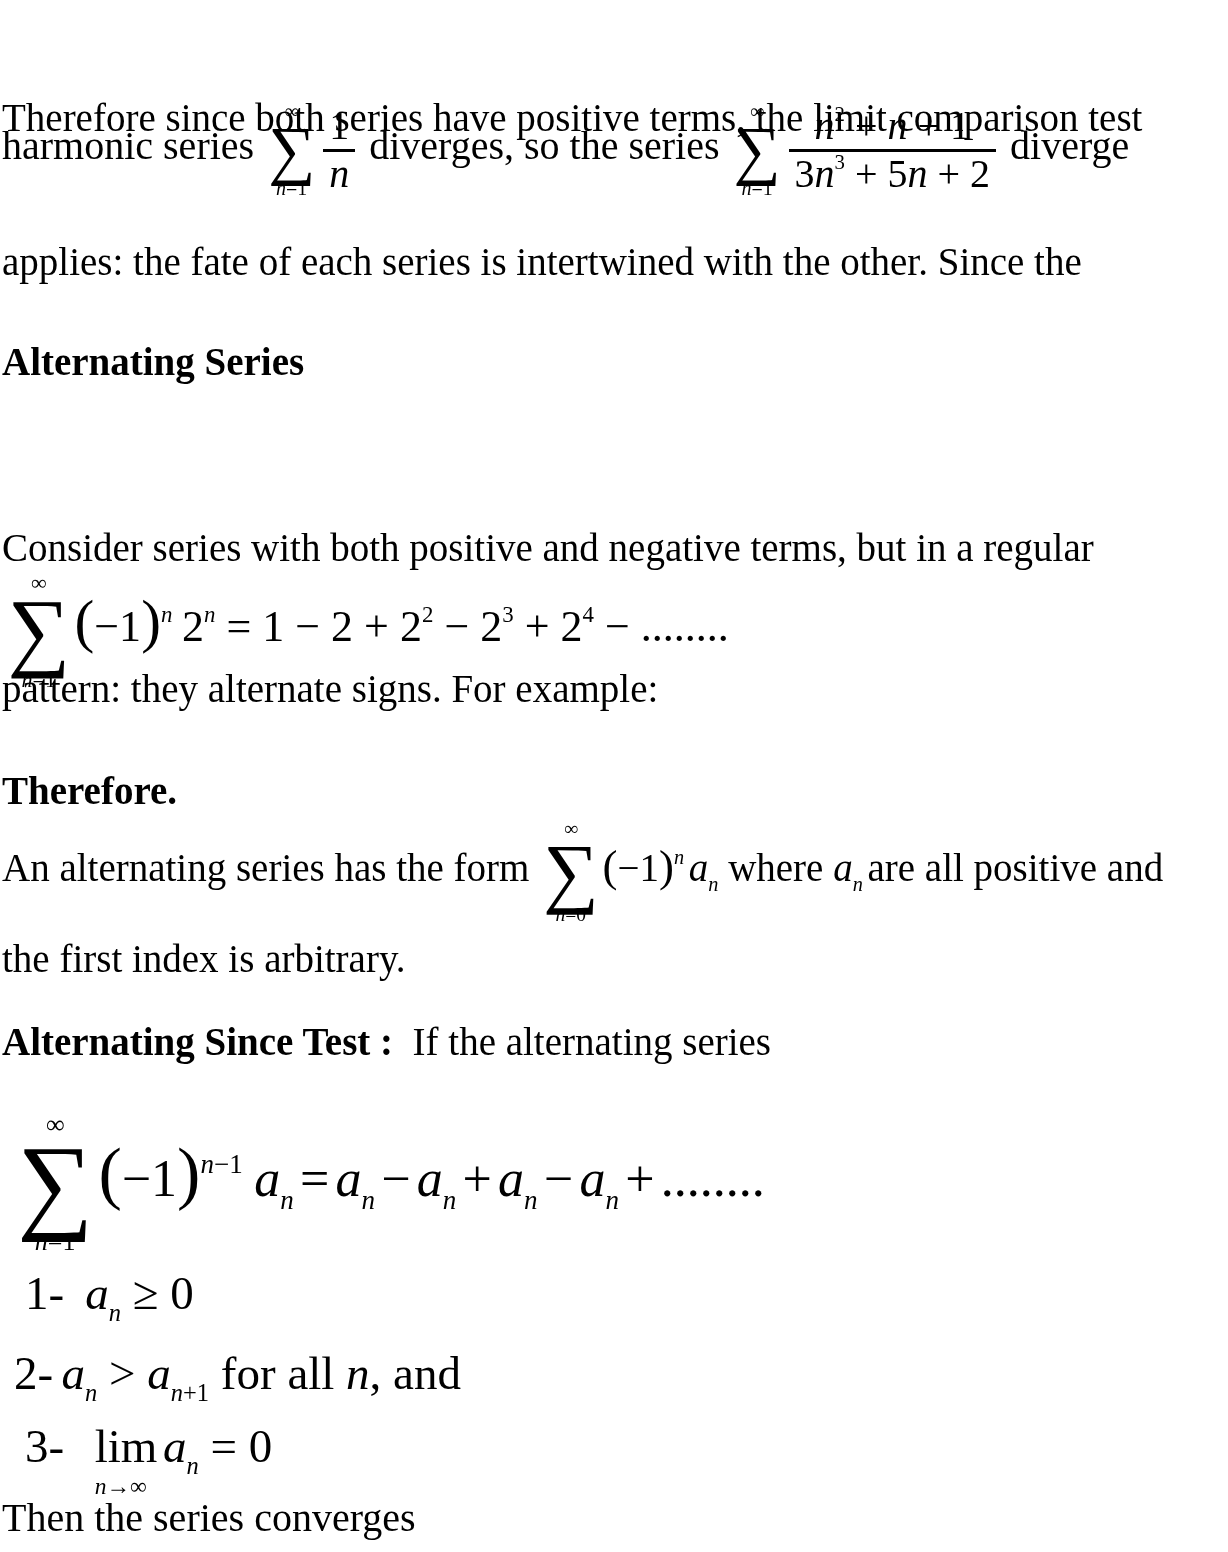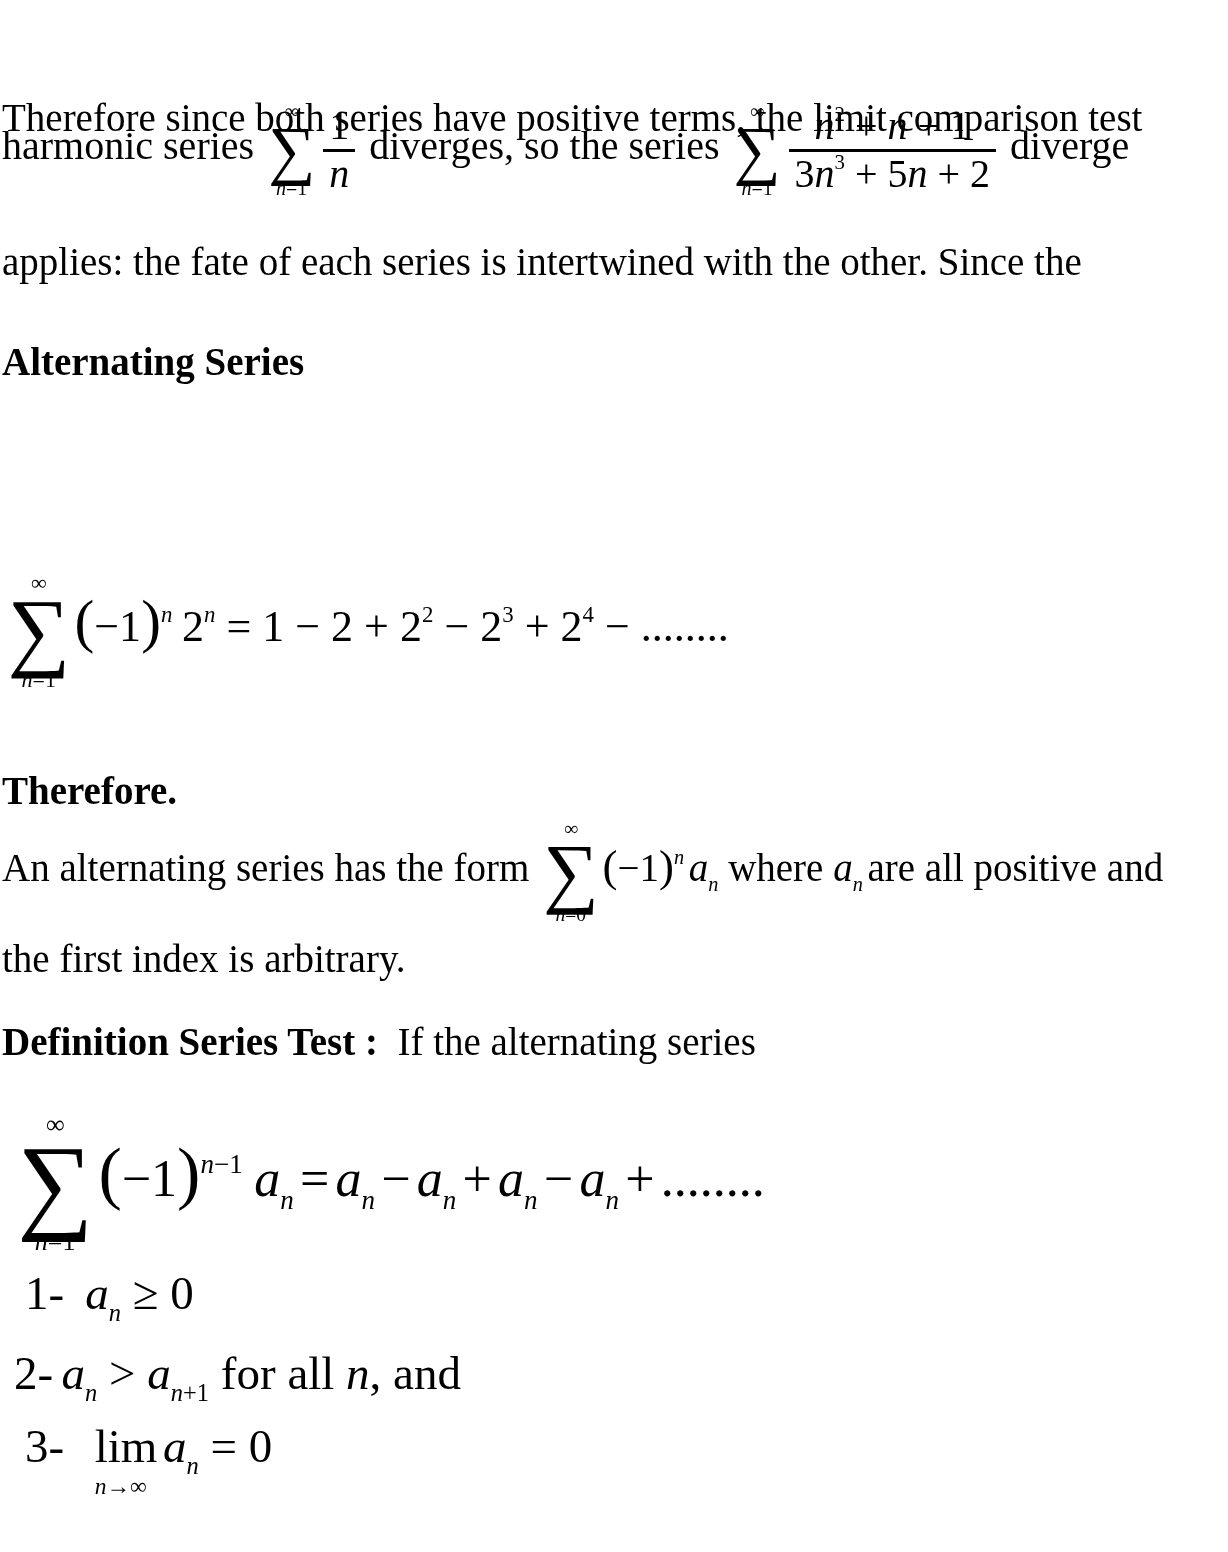--- a/index.html
+++ b/index.html
@@ -63,33 +63,38 @@
 
   <div class="abs body-text" style="top:-2px;left:2px">
     <div>Therefore since both series have positive terms, the limit comparison test</div>
     <div>applies: the fate of each series is intertwined with the other. Since the</div>
   </div>
 
   <div class="abs mathrow mathline1" style="top:100px;left:2px"><span>harmonic series </span><span class="sum"><span class="lim">∞</span><span class="sig">∑</span><span class="lim"><span class="it">n</span><span>=1</span></span></span><span class="frac"><span class="num">1</span><span class="den it">n</span></span><span> diverges, so the series </span><span class="sum"><span class="lim">∞</span><span class="sig">∑</span><span class="lim"><span class="it">n</span><span>=1</span></span></span><span class="frac"><span class="num"><span class="it">n</span><sup>2</sup><span> + </span><span class="it">n</span><span> + </span><span>1</span></span><span class="den"><span>3</span><span class="it">n</span><sup>3</sup><span> + </span><span>5</span><span class="it">n</span><span> + </span><span>2</span></span></span><span> diverge</span></div>
 
   <div class="abs heading" style="top:339px;left:2px">Alternating Series</div>
 
+  <div class="abs p2-text" style="top:430px;left:2px">
+    <div>Consider series with both positive and negative terms, but in a regular</div>
+    <div>pattern: they alternate signs. For example:</div>
+  </div>
 
   <div class="abs mathrow f1" style="top:570px;left:3px"><span class="sum"><span class="lim">∞</span><span class="sig">∑</span><span class="lim"><span class="it">n</span><span>=1</span></span></span><span class="paren">(</span><span>−1</span><span class="paren">)</span><sup class="it">n</sup><span class="ml2">2</span><sup class="it">n</sup><span> = </span><span>1</span><span> − </span><span>2</span><span> + </span><span>2</span><sup>2</sup><span> − </span><span>2</span><sup>3</sup><span> + </span><span>2</span><sup>4</sup><span> − </span><span>........</span></div>
 
   <div class="abs heading" style="top:768px;left:2px">Therefore.</div>
 
   <div class="abs mathrow p3math" style="top:818px;left:2px"><span>An alternating series has the form </span><span class="sum"><span class="lim">∞</span><span class="sig">∑</span><span class="lim"><span class="it">n</span><span>=0</span></span></span><span class="paren">(</span><span>−1</span><span class="paren">)</span><sup class="it">n</sup><span class="it ml1">a</span><sub class="it">n</sub><span> where </span><span class="it">a</span><sub class="it">n</sub><span class="ml1">are all positive and</span></div>
 
   <div class="abs p3text" style="top:936px;left:2px">the first index is arbitrary.</div>
 
-  <div class="abs heading" style="top:1019px;left:2px"><span class="b">Definition Series Test :</span><span style="font-weight:normal">  If the alternating series</span></div>
+  <div class="abs heading" style="top:1019px;left:2px"><span class="b">Alternating Since Test :</span><span style="font-weight:normal">  If the alternating series</span></div>
 
   <div class="abs mathrow f2" style="top:1110px;left:12px"><span class="sum"><span class="lim">∞</span><span class="sig">∑</span><span class="lim"><span class="it">n</span><span>=1</span></span></span><span class="paren">(</span><span>−1</span><span class="paren">)</span><sup><span class="it">n</span><span>−1</span></sup><span class="it ml2">a</span><sub class="it">n</sub><span class="op">=</span><span class="it">a</span><sub class="it">n</sub><span class="op">−</span><span class="it">a</span><sub class="it">n</sub><span class="op">+</span><span class="it">a</span><sub class="it">n</sub><span class="op">−</span><span class="it">a</span><sub class="it">n</sub><span class="op">+</span><span>........</span></div>
 
   <div class="abs mathrow item" style="top:1266px;left:25px"><span class="lbl1">1-</span><span class="it">a</span><sub class="it">n</sub><span> ≥ 0</span></div>
 
   <div class="abs mathrow item" style="top:1346px;left:14px"><span class="lbl2">2-</span><span class="it">a</span><sub class="it">n</sub><span> &gt; </span><span class="it">a</span><sub><span class="it">n</span><span>+1</span></sub><span> for all </span><span class="it">n</span><span>, and</span></div>
 
   <div class="abs mathrow item" style="top:1419px;left:25px"><span class="lbl3">3-</span><span class="limblk"><span class="limword">lim</span><span class="limunder"><span class="it">n</span><span>→∞</span></span></span><span class="it ml1">a</span><sub class="it">n</sub><span> = 0</span></div>
 
+  <div class="abs closing-text" style="top:1494px;left:2px">Then the series converges</div>
 
 </div>
 
 </body></html>

